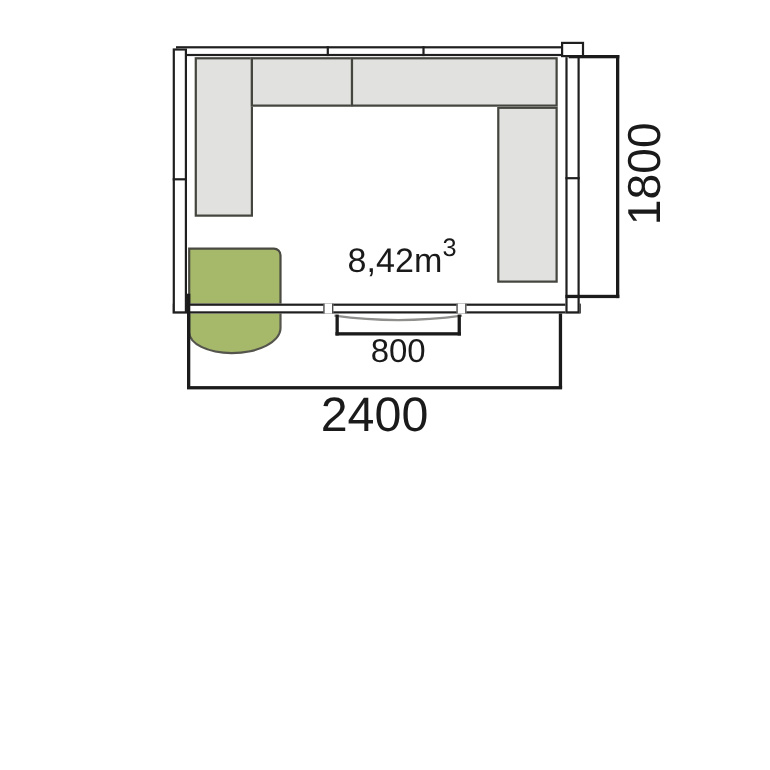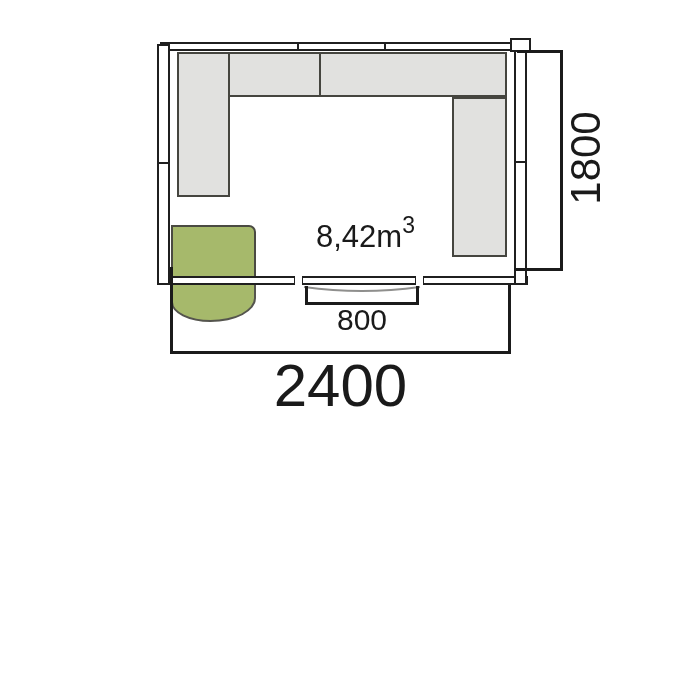--- a/index.html
+++ b/index.html
@@ -56,21 +56,21 @@
     <path d="M1,2 Q59,10 117,2" fill="none" stroke="#8f8f8d" stroke-width="2"></path>
   </svg>
   <div class="abs dim" style="left:305px;top:286px;width:3px;height:19px;"></div>
   <div class="abs dim" style="left:416px;top:286px;width:3px;height:19px;"></div>
   <div class="abs dim" style="left:305px;top:302px;width:114px;height:3px;"></div>
   <div class="abs dim-label nowrap" style="left:303px;top:305px;width:118px;font-size:30px;">800</div>
 
   <div class="abs dim" style="left:170px;top:267px;width:3px;height:86px;"></div>
   <div class="abs dim" style="left:508px;top:285px;width:3px;height:68px;"></div>
   <div class="abs dim" style="left:170px;top:351px;width:341px;height:3px;"></div>
-  <div class="abs dim-label nowrap" style="left:170px;top:356px;width:341px;font-size:60px;">2400</div>
+  <div class="abs dim-label nowrap" style="left:170px;top:356px;width:341px;font-size:44px;">2400</div>
 
   <div class="abs dim" style="left:517px;top:50px;width:46px;height:3px;"></div>
   <div class="abs dim" style="left:514px;top:268px;width:49px;height:3px;"></div>
   <div class="abs dim" style="left:560px;top:50px;width:3px;height:221px;"></div>
   <div class="abs" id="dim-1800-box" style="left:563px;top:55px;width:46px;height:205px;">
     <span class="dim-label nowrap" style="transform:rotate(-90deg);font-size:42px;">1800</span>
   </div>
 
   <div class="abs nowrap" id="volume-label" style="left:316px;top:219px;">
     <span>8,42m</span><span class="sup">3</span>

